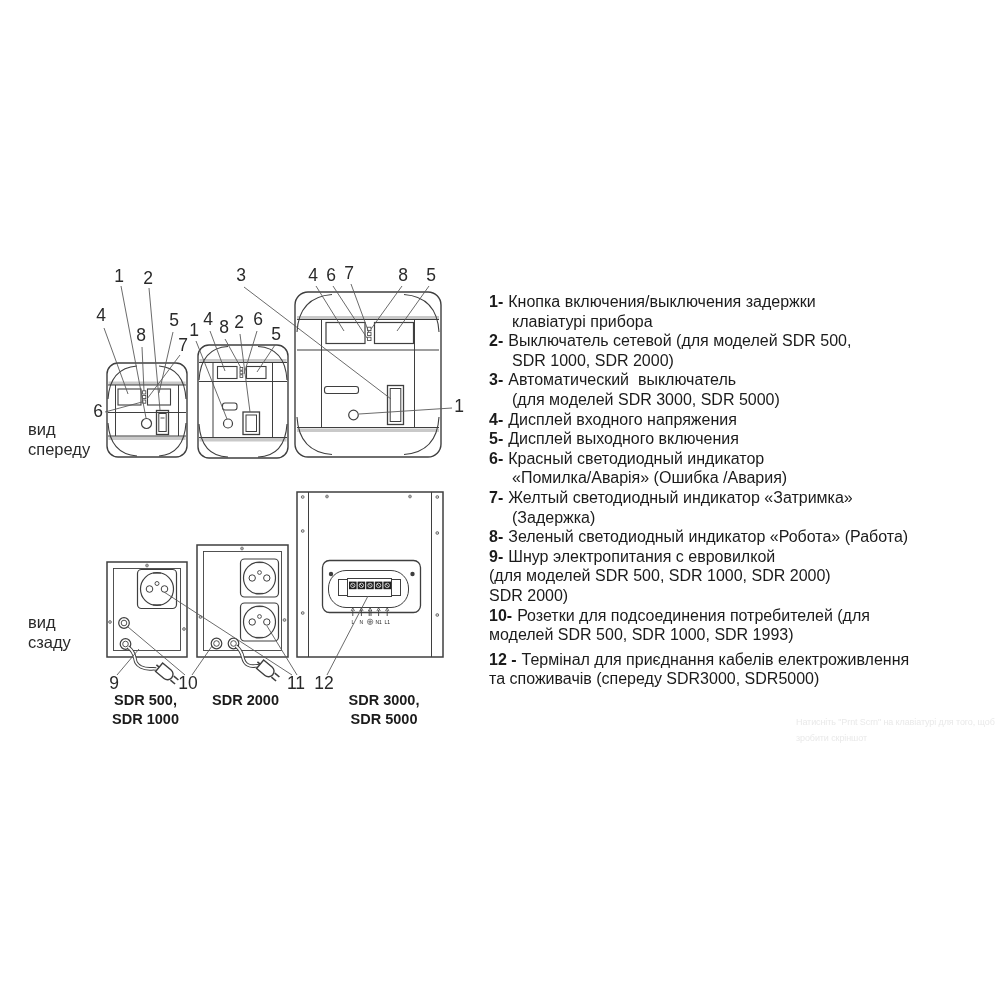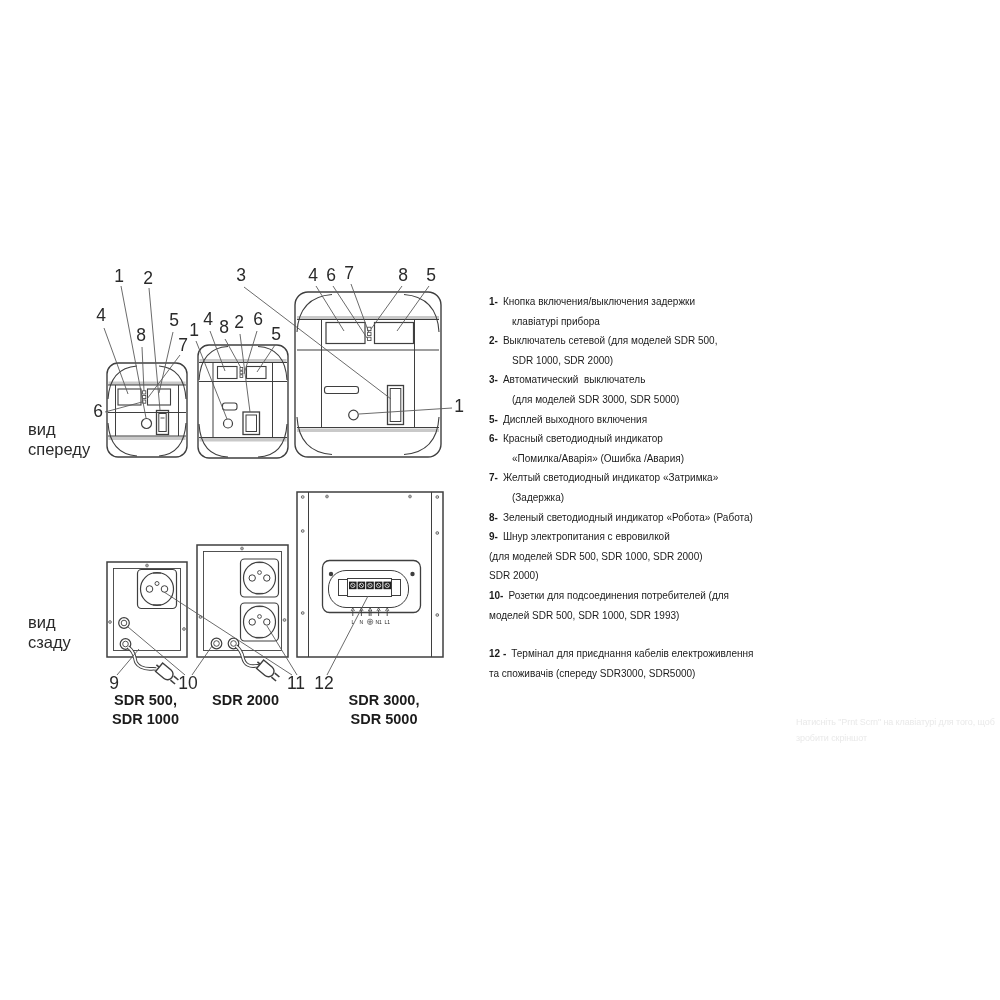--- a/index.html
+++ b/index.html
@@ -1,25 +1,25 @@
 <!DOCTYPE html>
 <html><head>
 <meta charset="utf-8">
 <style>
   html,body{margin:0;padding:0;background:#ffffff;}
   #page{position:relative;width:1000px;height:1000px;background:#ffffff;overflow:hidden;
         font-family:"Liberation Sans","DejaVu Sans",sans-serif;}
   #diagram{position:absolute;left:0;top:0;}
   
   #legend{position:absolute;left:489px;top:292px;width:500px;color:#1b1b1b;
-          font-size:10px;line-height:19.6px;}
+          font-size:16px;line-height:19.6px;}
   .lr{white-space:pre;}
   .lr b{font-weight:bold;margin-right:5px;}
   .ind{padding-left:23px;}
-  .gap{margin-top:19px;}
+  .gap{margin-top:5px;}
   
   #watermark{position:absolute;left:796px;top:714px;width:200px;color:#e9e9e9;
              font-size:9px;line-height:16px;letter-spacing:-0.1px;}
   svg text{font-family:"Liberation Sans","DejaVu Sans",sans-serif;}
   .co{font-size:17.5px;fill:#2a2a2a;}
   .viewlab{font-size:16.5px;fill:#2a2a2a;}
   .cap{font-size:14.5px;font-weight:bold;fill:#1b1b1b;}
   .term{font-size:5px;fill:#1b1b1b;}
 </style>
 </head>
@@ -365,20 +365,21 @@
   </g>
 </svg>
 
 <div id="legend">
   <div class="lr"><b>1-</b><span>Кнопка включения/выключения задержки</span></div>
   <div class="lr ind">клавіатурі прибора</div>
   <div class="lr"><b>2-</b><span>Выключатель сетевой (для моделей SDR 500,</span></div>
   <div class="lr ind">SDR 1000, SDR 2000)</div>
   <div class="lr"><b>3-</b><span>Автоматический  выключатель</span></div>
   <div class="lr ind">(для моделей SDR 3000, SDR 5000)</div>
+  <div class="lr"><b>4-</b><span>Дисплей входного напряжения</span></div>
   <div class="lr"><b>5-</b><span>Дисплей выходного включения</span></div>
   <div class="lr"><b>6-</b><span>Красный светодиодный индикатор</span></div>
   <div class="lr ind">«Помилка/Аварія» (Ошибка /Авария)</div>
   <div class="lr"><b>7-</b><span>Желтый светодиодный индикатор «Затримка»</span></div>
   <div class="lr ind">(Задержка)</div>
   <div class="lr"><b>8-</b><span>Зеленый светодиодный индикатор «Робота» (Работа)</span></div>
   <div class="lr"><b>9-</b><span>Шнур электропитания с евровилкой</span></div>
   <div class="lr">(для моделей SDR 500, SDR 1000, SDR 2000)</div>
   <div class="lr">SDR 2000)</div>
   <div class="lr"><b>10-</b><span>Розетки для подсоединения потребителей (для</span></div>

